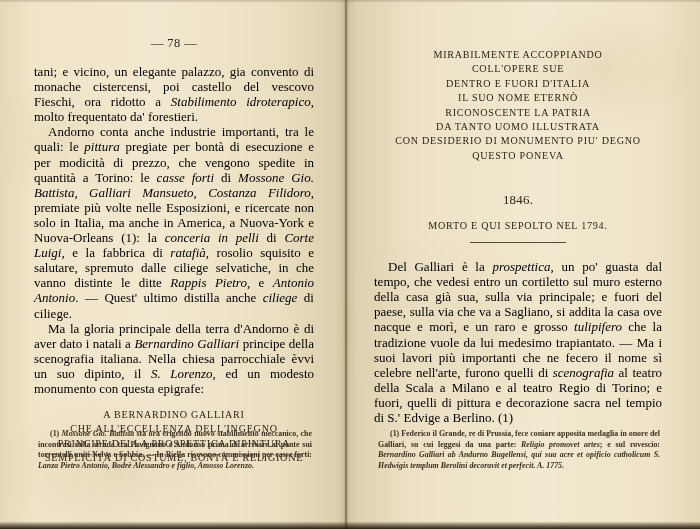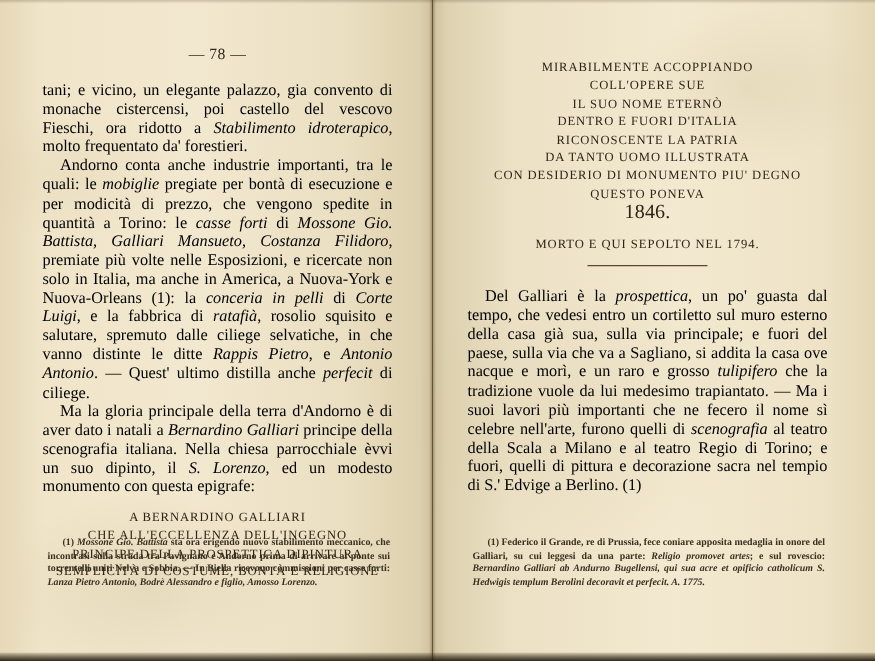--- a/index.html
+++ b/index.html
@@ -139,21 +139,21 @@
   .epigraph {
     margin: 12px 0 0 0;
     text-align: center;
     font-size: 10.1px;
     line-height: 14.4px;
     letter-spacing: .75px;
     color: #2d2416;
     text-transform: uppercase;
   }
   .epigraph .ln { display: block; white-space: nowrap; }
-  .epigraph .big { font-size: 16px; letter-spacing: .2px; }
+  .epigraph .big { font-size: 13px; letter-spacing: .2px; margin-top: 30px; }
   .epi-gap { height: 11px; }
 
   .rule {
     width: 96px;
     height: 1px;
     background: #574a33;
     margin: 9px auto 0 auto;
     border: 0;
   }
 
@@ -185,34 +185,34 @@
 
       <p class="body">
         tani; e vicino, un elegante palazzo, gia convento di monache
         cistercensi, poi castello del vescovo Fieschi, ora ridotto a
         <em>Stabilimento idroterapico</em>,
         molto frequentato da' forestieri.
       </p>
 
       <p class="body indent">
         Andorno conta anche industrie importanti, tra le quali: le
-        <em>mobiglie</em>
+        <em>pittura</em>
         pregiate per bontà di esecuzione e per modicità di prezzo, che
         vengono spedite in quantità a Torino: le
         <em>casse forti</em> di
         <em>Mossone Gio. Battista, Galliari Mansueto, Costanza Filidoro</em>,
         premiate più volte nelle Esposizioni, e ricercate non solo in
         Italia, ma anche in America, a Nuova-York e Nuova-Orleans (1): la
         <em>conceria in pelli</em> di
         <em>Corte Luigi</em>, e la fabbrica di
         <em>ratafià</em>, rosolio squisito e salutare,
         spremuto dalle ciliege selvatiche, in che vanno distinte le ditte
         <em>Rappis Pietro</em>, e
         <em>Antonio Antonio</em>. — Quest' ultimo
-        distilla anche <em>perfecit</em> di ciliege.
+        distilla anche <em>ciliege</em> di ciliege.
       </p>
 
       <p class="body indent">
         Ma la gloria principale della terra d'Andorno è di aver dato i
         natali a <em>Bernardino Galliari</em>
         principe della scenografia italiana. Nella chiesa parrocchiale
         èvvi un suo dipinto, il
         <em>S. Lorenzo</em>, ed un modesto
         monumento con questa epigrafe:
       </p>
@@ -238,22 +238,22 @@
     </div>
   </div>
 
   <div class="page right">
     <div class="textblock">
 
 
       <div class="epigraph">
         <span class="ln">MIRABILMENTE ACCOPPIANDO</span>
         <span class="ln">COLL'OPERE SUE</span>
+        <span class="ln">DENTRO E FUORI D'ITALIA</span>
         <span class="ln">IL SUO NOME ETERNÒ</span>
-        <span class="ln">DENTRO E FUORI D'ITALIA</span>
         <span class="ln">RICONOSCENTE LA PATRIA</span>
         <span class="ln">DA TANTO UOMO ILLUSTRATA</span>
         <span class="ln">CON DESIDERIO DI MONUMENTO PIU' DEGNO</span>
         <span class="ln">QUESTO PONEVA</span>
         <span class="ln big">1846.</span>
         <span class="epi-gap" style="display:block"></span>
         <span class="ln">MORTO E QUI SEPOLTO NEL 1794.</span>
       </div>
 
       <hr class="rule">

